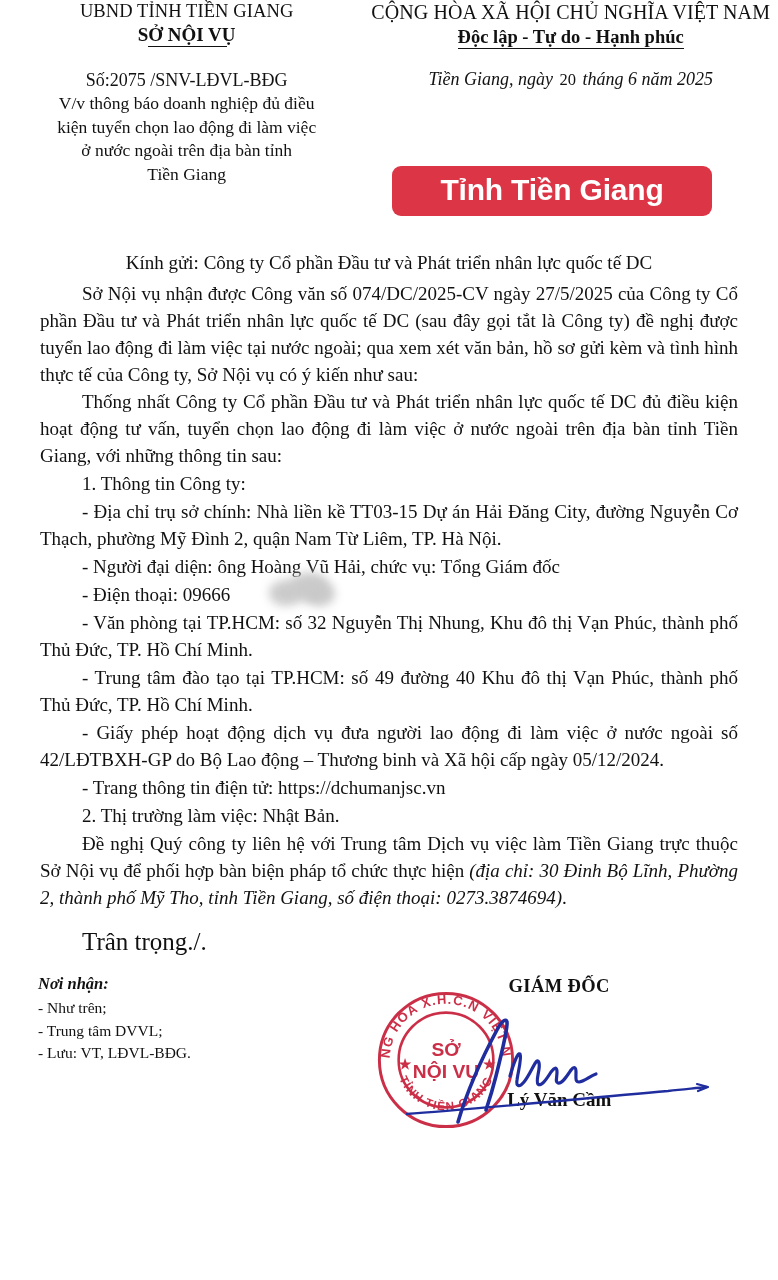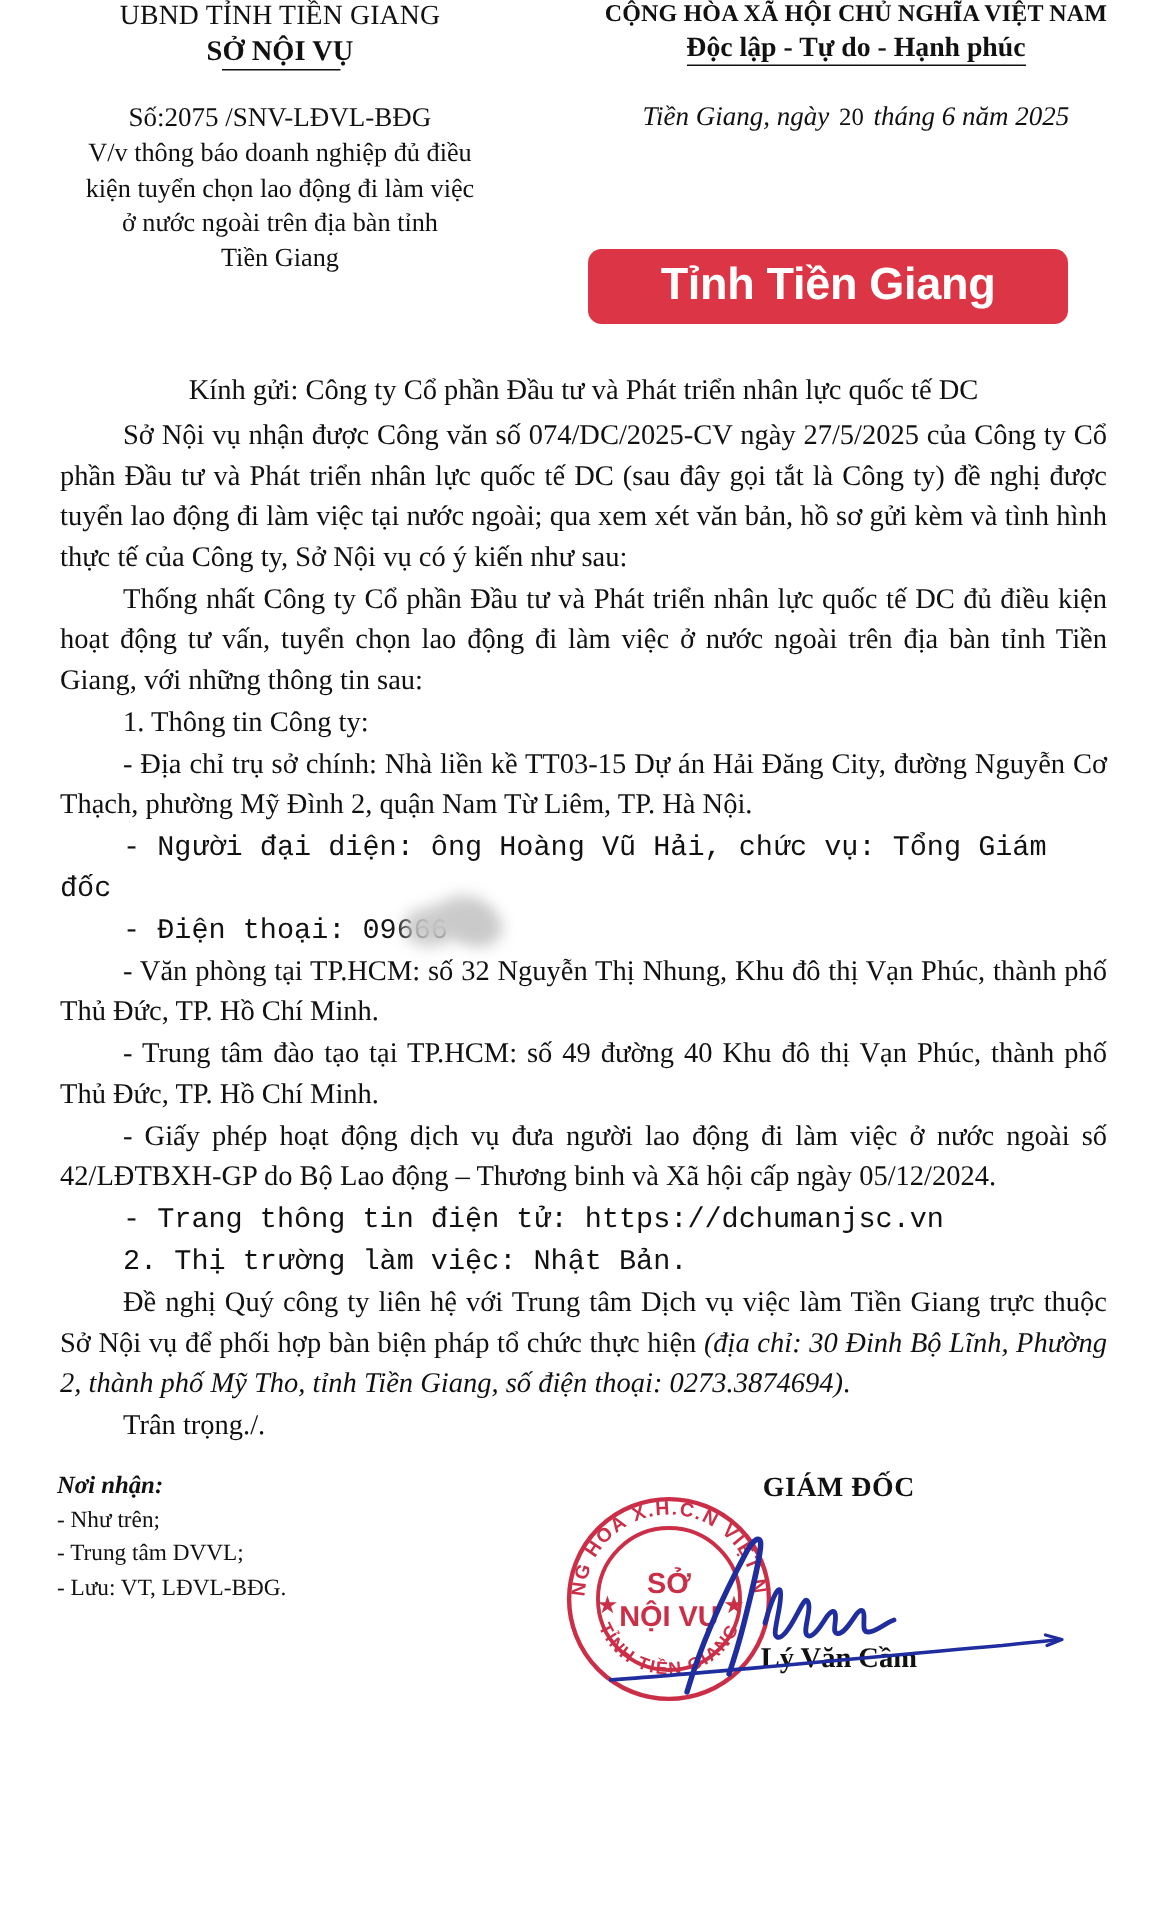--- a/index.html
+++ b/index.html
@@ -52,22 +52,22 @@
   }
   .org-line2::after {
     content: "";
     position: absolute;
     left: 11%;
     right: 9%;
     bottom: 1px;
     border-bottom: 1.4px solid #111;
   }
   .nation-line1 {
-    font-size: 16px;
-    font-weight: bold;
+    font-size: 20px;
+    font-weight: normal;
     letter-spacing: .1px;
     line-height: 1.25;
     white-space: nowrap;
   }
   .nation-line2 {
     font-size: 18.5px;
     font-weight: bold;
     line-height: 1.35;
     display: inline-block;
     position: relative;
@@ -161,21 +161,20 @@
     margin: 0 0 1px 0;
   }
   .para.sec {
     text-indent: 42px;
   }
   .para.bullet {
     text-indent: 42px;
   }
   .para.last-line {
     text-align: left;
-    font-family: Liberation Mono, monospace;
   }
   .ital { font-style: italic; }
 
   
   .phone-line { position: relative; }
   .redaction {
     position: absolute;
     left: 227px;
     top: -10px;
     width: 74px;
@@ -188,23 +187,23 @@
     background: #c9c9c9;
     filter: blur(5px);
     opacity: .95;
   }
   .redaction .b1 { left: 2px;  top: 8px;  width: 34px; height: 26px; }
   .redaction .b2 { left: 22px; top: 0px;  width: 40px; height: 30px; }
   .redaction .b3 { left: 38px; top: 10px; width: 30px; height: 24px; }
 
   
   .closing {
-    margin-top: 3px;
+    margin-top: 16px;
     padding-left: 82px;
-    font-size: 19px;
+    font-size: 25px;
   }
 
   
   .footer {
     display: flex;
     margin-top: 16px;
     padding: 0 26px 0 38px;
     position: relative;
   }
   .recipients-block {

